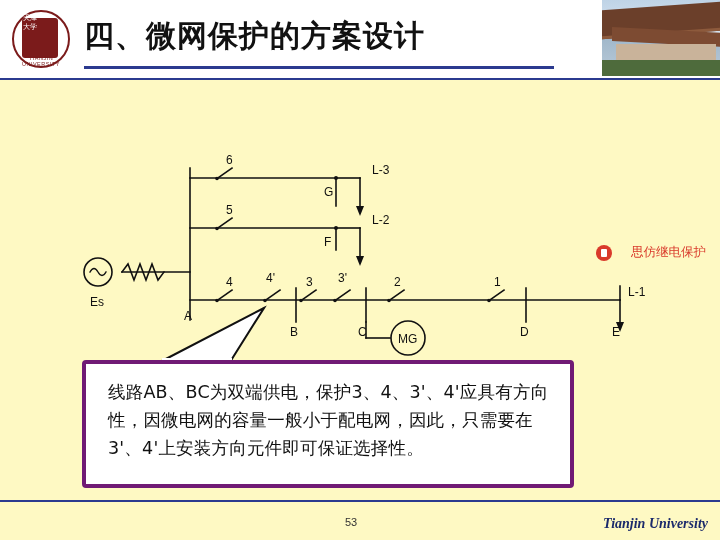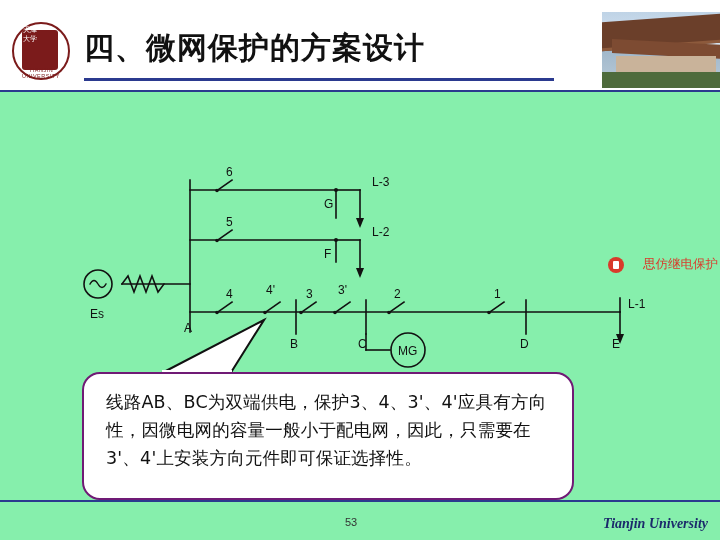--- a/index.html
+++ b/index.html
@@ -10,22 +10,21 @@
     width: 720px;
     height: 540px;
     background: #ffffff;
     font-family: "Liberation Sans", sans-serif;
     overflow: hidden;
     position: relative;
   }
   .slide {
     position: absolute;
     inset: 0;
-    background: #86efac;
-    margin-top: 12px;
+    background: #fef9c3;
   }
   
   .header {
     position: absolute;
     left: 0; top: 0;
     width: 720px; height: 80px;
     background: #ffffff;
     border-bottom: 2px solid #2b3a8f;
     box-sizing: border-box;
   }
@@ -130,22 +129,22 @@
     position: absolute;
     left: 60px; top: 150px;
     width: 600px; height: 220px;
   }
   .diagram svg { display: block; }
   
   .callout {
     position: absolute;
     left: 82px; top: 360px;
     width: 492px; height: 128px;
-    border: 2px solid #701a75;
-    border-radius: 18px;
+    border: 4px solid #701a75;
+    border-radius: 4px;
     background: #ffffff;
     box-sizing: border-box;
   }
   .callout-text {
     position: absolute;
     left: 22px; top: 14px;
     width: 450px;
     font-size: 17.5px;
     line-height: 28px;
     color: #111111;
@@ -189,21 +188,21 @@
     right: 12px; bottom: 8px;
     font-size: 14px;
     font-weight: bold;
     font-style: italic;
     color: #1b2a6b;
     font-family: "Liberation Serif", serif;
   }
   
   .watermark {
     position: absolute;
-    right: 2px; top: 244px;
+    right: 14px; top: 244px;
     display: flex;
     align-items: center;
     gap: 19px;
   }
   .wm-logo {
     width: 16px; height: 16px;
     border-radius: 50%;
     background: #d93a2b;
     position: relative;
   }

